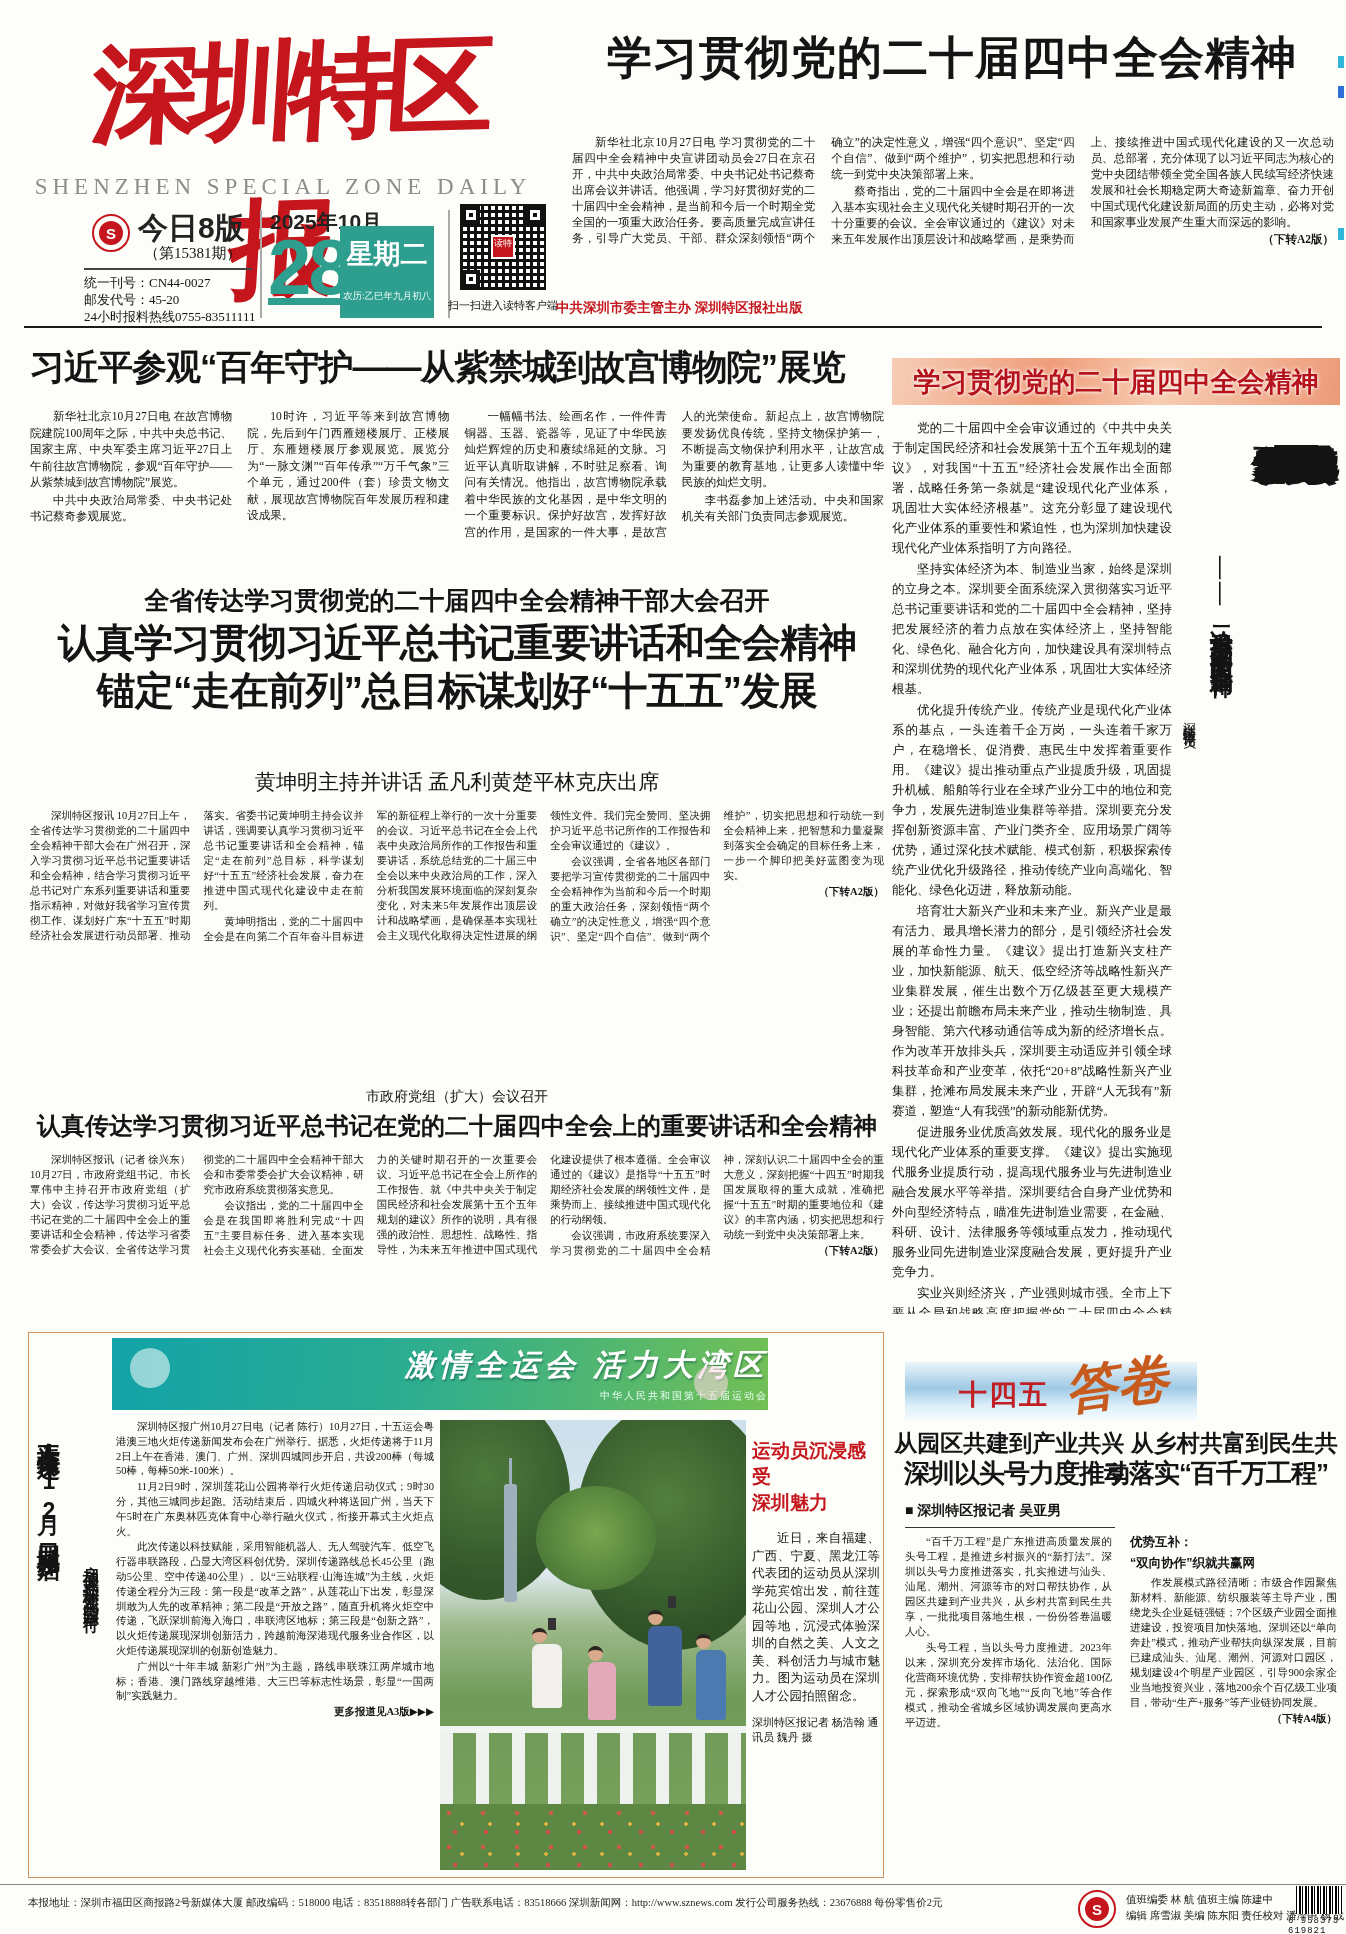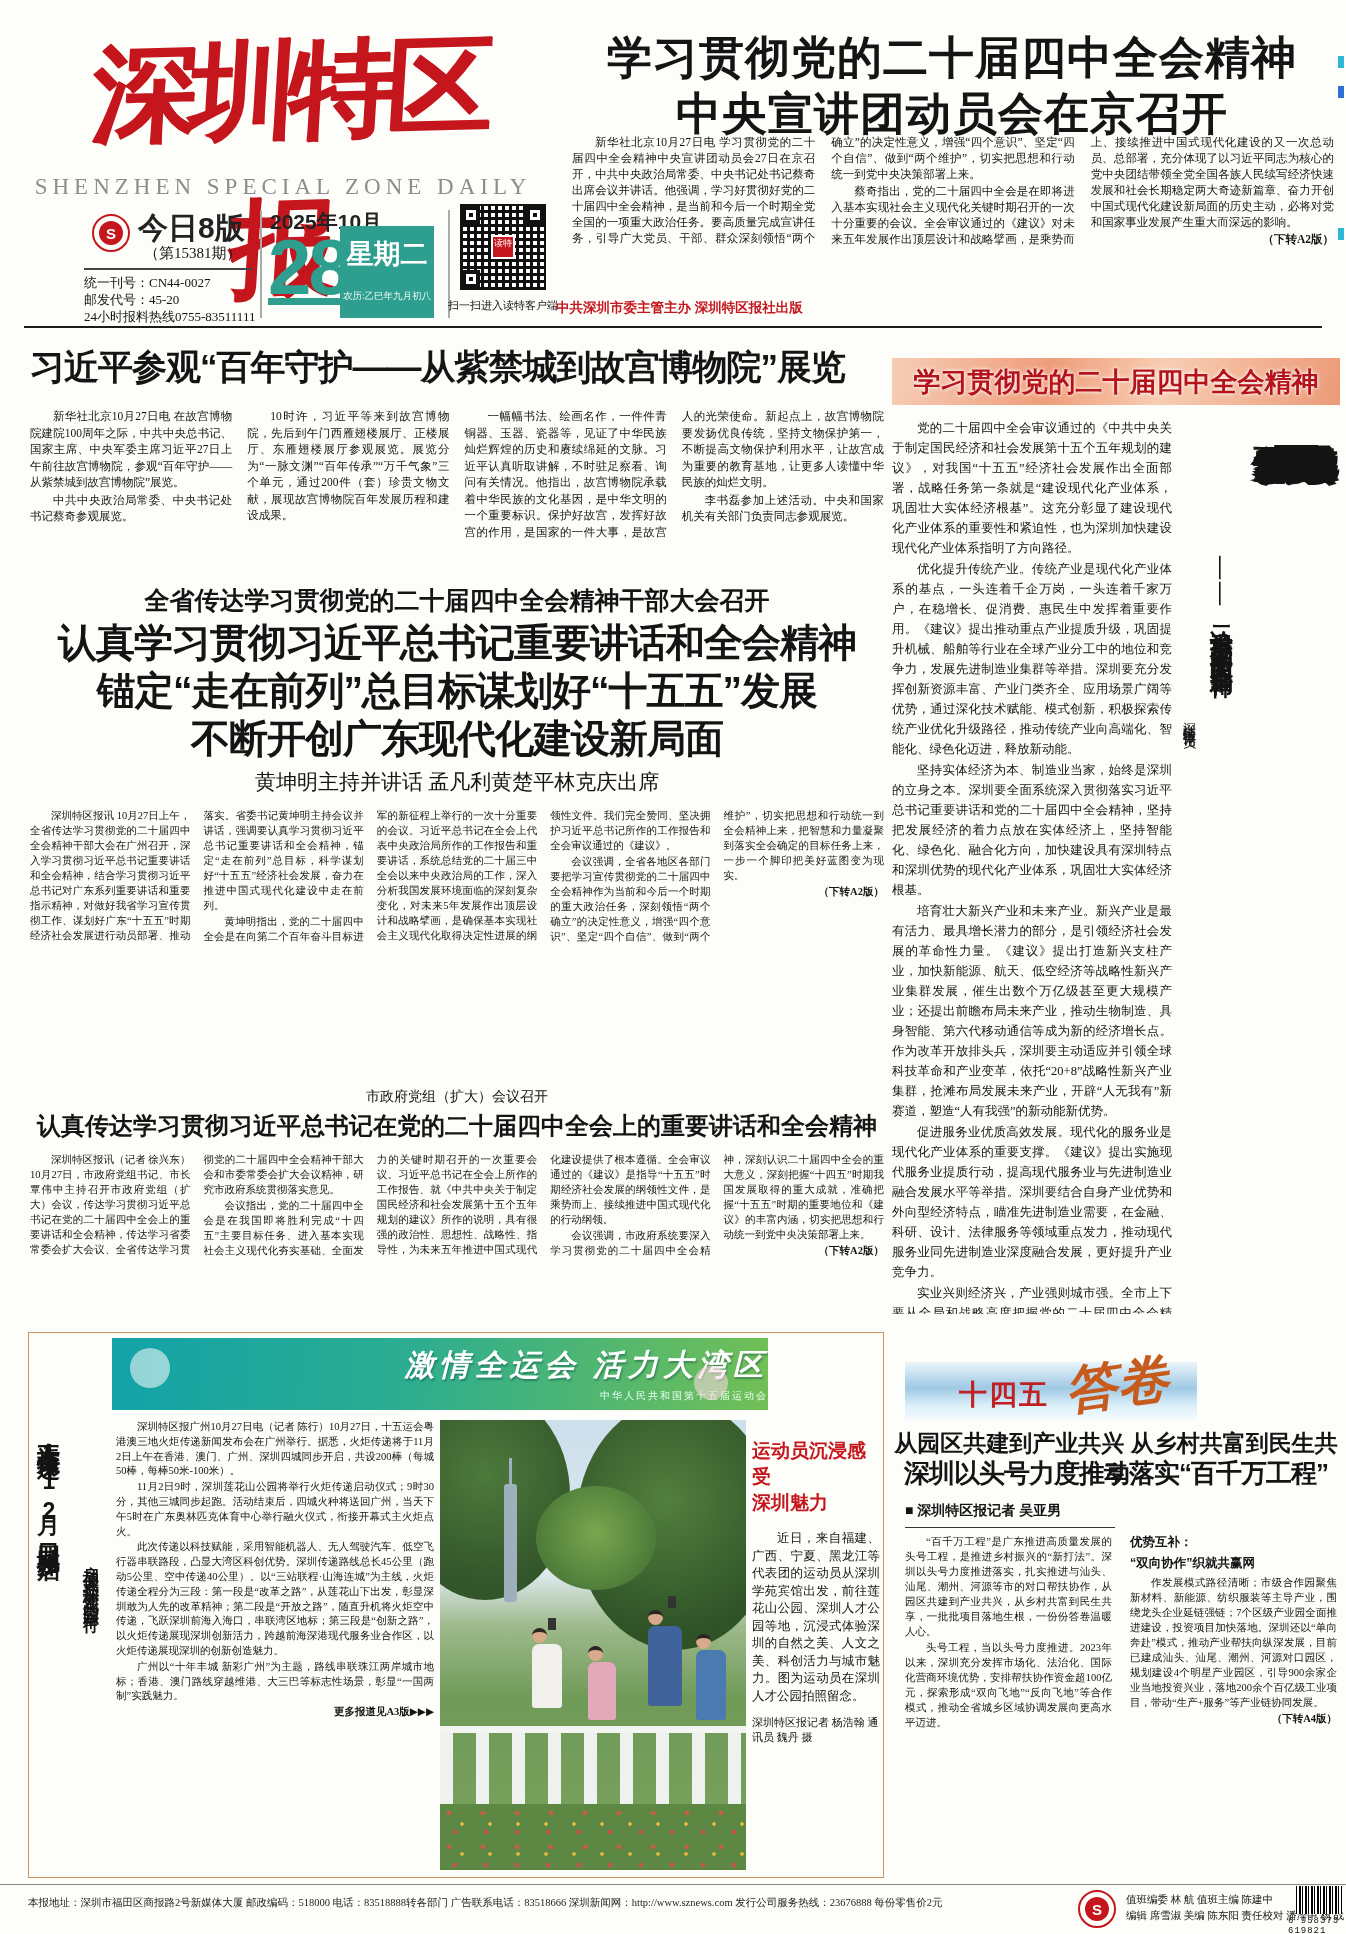--- a/index.html
+++ b/index.html
@@ -174,55 +174,53 @@
   <div class="abs" id="qr-label">扫一扫进入读特客户端</div>
   <div class="abs" id="organizer">中共深圳市委主管主办  深圳特区报社出版</div>
 
   <div class="abs regmark" style="left:1338px;top:56px;background:#2fb6d8;"></div>
   <div class="abs regmark" style="left:1338px;top:86px;background:#2f6fd8;"></div>
   <div class="abs regmark" style="left:1338px;top:228px;background:#2fb6d8;"></div>
 
   <div class="abs" id="rule-top"></div>
 
   <div class="abs" id="lead-h1">学习贯彻党的二十届四中全会精神</div>
-  <div class="abs" id="lead-h2">中央宣讲团动员会在京召开</div>
   <div class="abs just" id="lead-body">
     <p>新华社北京10月27日电 学习贯彻党的二十届四中全会精神中央宣讲团动员会27日在京召开，中共中央政治局常委、中央书记处书记蔡奇出席会议并讲话。他强调，学习好贯彻好党的二十届四中全会精神，是当前和今后一个时期全党全国的一项重大政治任务。要高质量完成宣讲任务，引导广大党员、干部、群众深刻领悟“两个确立”的决定性意义，增强“四个意识”、坚定“四个自信”、做到“两个维护”，切实把思想和行动统一到党中央决策部署上来。</p>
     <p>蔡奇指出，党的二十届四中全会是在即将进入基本实现社会主义现代化关键时期召开的一次十分重要的会议。全会审议通过的《建议》对未来五年发展作出顶层设计和战略擘画，是乘势而上、接续推进中国式现代化建设的又一次总动员、总部署，充分体现了以习近平同志为核心的党中央团结带领全党全国各族人民续写经济快速发展和社会长期稳定两大奇迹新篇章、奋力开创中国式现代化建设新局面的历史主动，必将对党和国家事业发展产生重大而深远的影响。</p>
     <p class="jump">（下转A2版）</p>
   </div>
 
   <div class="abs" id="palace-h">习近平参观“百年守护——从紫禁城到故宫博物院”展览</div>
   <div class="abs just" id="palace-body">
     <p>新华社北京10月27日电 在故宫博物院建院100周年之际，中共中央总书记、国家主席、中央军委主席习近平27日上午前往故宫博物院，参观“百年守护——从紫禁城到故宫博物院”展览。</p>
     <p>中共中央政治局常委、中央书记处书记蔡奇参观展览。</p>
     <p>10时许，习近平等来到故宫博物院，先后到午门西雁翅楼展厅、正楼展厅、东雁翅楼展厅参观展览。展览分为“一脉文渊”“百年传承”“万千气象”三个单元，通过200件（套）珍贵文物文献，展现故宫博物院百年发展历程和建设成果。</p>
     <p>一幅幅书法、绘画名作，一件件青铜器、玉器、瓷器等，见证了中华民族灿烂辉煌的历史和赓续绵延的文脉。习近平认真听取讲解，不时驻足察看、询问有关情况。他指出，故宫博物院承载着中华民族的文化基因，是中华文明的一个重要标识。保护好故宫，发挥好故宫的作用，是国家的一件大事，是故宫人的光荣使命。新起点上，故宫博物院要发扬优良传统，坚持文物保护第一，不断提高文物保护利用水平，让故宫成为重要的教育基地，让更多人读懂中华民族的灿烂文明。</p>
     <p>李书磊参加上述活动。中央和国家机关有关部门负责同志参观展览。</p>
   </div>
 
   <div class="abs" id="cm-banner">
     <span>学习贯彻党的二十届四中全会精神</span>
   </div>
   <div class="abs just" id="cm-body">
     <p>党的二十届四中全会审议通过的《中共中央关于制定国民经济和社会发展第十五个五年规划的建议》，对我国“十五五”经济社会发展作出全面部署，战略任务第一条就是“建设现代化产业体系，巩固壮大实体经济根基”。这充分彰显了建设现代化产业体系的重要性和紧迫性，也为深圳加快建设现代化产业体系指明了方向路径。</p>
+    <p>坚持实体经济为本、制造业当家，始终是深圳的立身之本。深圳要全面系统深入贯彻落实习近平总书记重要讲话和党的二十届四中全会精神，坚持把发展经济的着力点放在实体经济上，坚持智能化、绿色化、融合化方向，加快建设具有深圳特点和深圳优势的现代化产业体系，巩固壮大实体经济根基。</p>
     <p>优化提升传统产业。传统产业是现代化产业体系的基点，一头连着千企万岗，一头连着千家万户，在稳增长、促消费、惠民生中发挥着重要作用。《建议》提出推动重点产业提质升级，巩固提升机械、船舶等行业在全球产业分工中的地位和竞争力，发展先进制造业集群等举措。深圳要充分发挥创新资源丰富、产业门类齐全、应用场景广阔等优势，通过深化技术赋能、模式创新，积极探索传统产业优化升级路径，推动传统产业向高端化、智能化、绿色化迈进，释放新动能。</p>
-    <p>坚持实体经济为本、制造业当家，始终是深圳的立身之本。深圳要全面系统深入贯彻落实习近平总书记重要讲话和党的二十届四中全会精神，坚持把发展经济的着力点放在实体经济上，坚持智能化、绿色化、融合化方向，加快建设具有深圳特点和深圳优势的现代化产业体系，巩固壮大实体经济根基。</p>
     <p>培育壮大新兴产业和未来产业。新兴产业是最有活力、最具增长潜力的部分，是引领经济社会发展的革命性力量。《建议》提出打造新兴支柱产业，加快新能源、航天、低空经济等战略性新兴产业集群发展，催生出数个万亿级甚至更大规模产业；还提出前瞻布局未来产业，推动生物制造、具身智能、第六代移动通信等成为新的经济增长点。作为改革开放排头兵，深圳要主动适应并引领全球科技革命和产业变革，依托“20+8”战略性新兴产业集群，抢滩布局发展未来产业，开辟“人无我有”新赛道，塑造“人有我强”的新动能新优势。</p>
     <p>促进服务业优质高效发展。现代化的服务业是现代化产业体系的重要支撑。《建议》提出实施现代服务业提质行动，提高现代服务业与先进制造业融合发展水平等举措。深圳要结合自身产业优势和外向型经济特点，瞄准先进制造业需要，在金融、科研、设计、法律服务等领域重点发力，推动现代服务业同先进制造业深度融合发展，更好提升产业竞争力。</p>
     <p>实业兴则经济兴，产业强则城市强。全市上下要从全局和战略高度把握党的二十届四中全会精神，结合深圳实际抓好落实，持续推动高质量发展，为中国式现代化建设贡献深圳力量。</p>
   </div>
   <div class="abs" id="cm-author">深圳特区报评论员</div>
   <div class="abs" id="cm-sub">——二论学习贯彻党的二十届四中全会精神</div>
   <div class="abs" id="cm-head">加快建设具有深圳特点和深圳优势的现代化产业体系</div>
 
   <div class="abs" id="gd-kicker">全省传达学习贯彻党的二十届四中全会精神干部大会召开</div>
   <div class="abs gd-h" id="gd-h1">认真学习贯彻习近平总书记重要讲话和全会精神</div>
   <div class="abs gd-h" id="gd-h2">锚定“走在前列”总目标谋划好“十五五”发展</div>
-  <div class="abs gd-h" id="gd-h3">不断开创广东现代化建设新局面</div>
   <div class="abs" id="gd-byline">黄坤明主持并讲话  孟凡利黄楚平林克庆出席</div>
   <div class="abs just" id="gd-body">
     <p>深圳特区报讯 10月27日上午，全省传达学习贯彻党的二十届四中全会精神干部大会在广州召开，深入学习贯彻习近平总书记重要讲话和全会精神，结合学习贯彻习近平总书记对广东系列重要讲话和重要指示精神，对做好我省学习宣传贯彻工作、谋划好广东“十五五”时期经济社会发展进行动员部署、推动落实。省委书记黄坤明主持会议并讲话，强调要认真学习贯彻习近平总书记重要讲话和全会精神，锚定“走在前列”总目标，科学谋划好“十五五”经济社会发展，奋力在推进中国式现代化建设中走在前列。</p>
     <p>黄坤明指出，党的二十届四中全会是在向第二个百年奋斗目标进军的新征程上举行的一次十分重要的会议。习近平总书记在全会上代表中央政治局所作的工作报告和重要讲话，系统总结党的二十届三中全会以来中央政治局的工作，深入分析我国发展环境面临的深刻复杂变化，对未来5年发展作出顶层设计和战略擘画，是确保基本实现社会主义现代化取得决定性进展的纲领性文件。我们完全赞同、坚决拥护习近平总书记所作的工作报告和全会审议通过的《建议》。</p>
     <p>会议强调，全省各地区各部门要把学习宣传贯彻党的二十届四中全会精神作为当前和今后一个时期的重大政治任务，深刻领悟“两个确立”的决定性意义，增强“四个意识”、坚定“四个自信”、做到“两个维护”，切实把思想和行动统一到全会精神上来，把智慧和力量凝聚到落实全会确定的目标任务上来，一步一个脚印把美好蓝图变为现实。</p>
     <p class="jump">（下转A2版）</p>
   </div>
 
   <div class="abs" id="gov-kicker">市政府党组（扩大）会议召开</div>
   <div class="abs" id="gov-h">认真传达学习贯彻习近平总书记在党的二十届四中全会上的重要讲话和全会精神</div>

